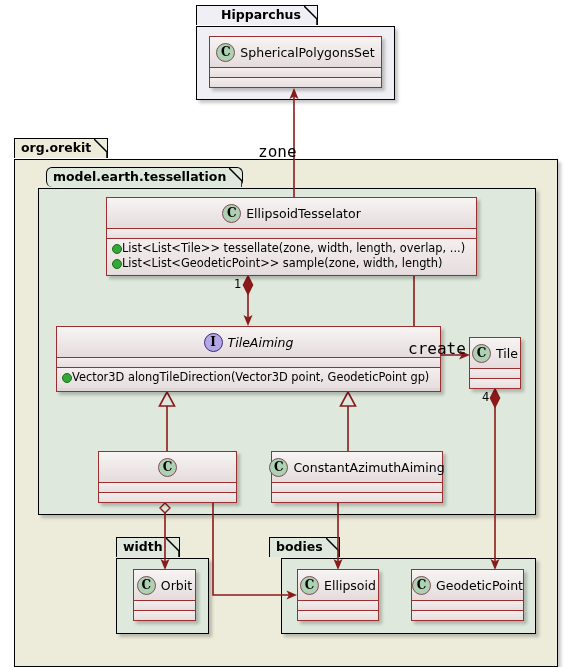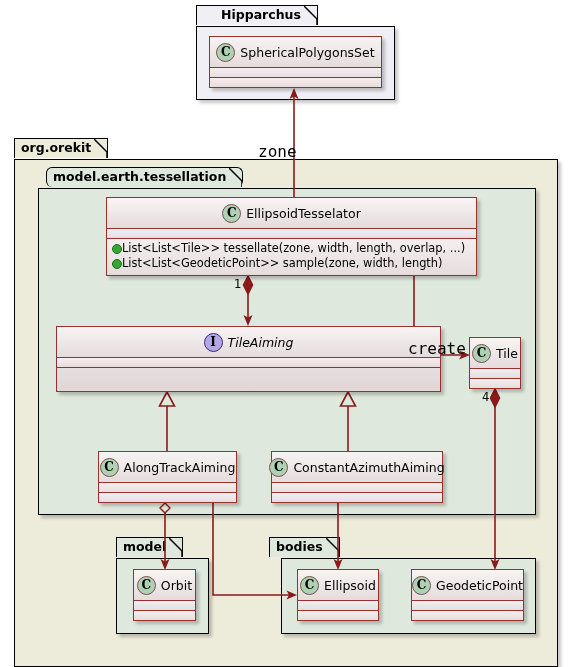--- a/index.html
+++ b/index.html
@@ -164,21 +164,21 @@
             <path d="M0 0 L13 13 L13 22 L0 22 Z" fill="#DEE8DC" stroke="none"></path>
             <path d="M0 0 L13 13 L13 22" fill="none" stroke="#000" stroke-width="1.5"></path>
           </svg>
       </span>
     </div>
     <div class="pkg-body" style="left:38px;top:188px;width:498px;height:327px;"></div>
   </div>
 
   <div class="pkg pkg-orbits">
     <div class="pkg-tab" style="left:116px;top:537px;">
-      <span>model</span>
+      <span>width</span>
       <span class="fold">
         <svg width="13" height="22" viewBox="0 0 13 22">
             <path d="M0 0 L13 13 L13 22 L0 22 Z" fill="#DEE8DC" stroke="none"></path>
             <path d="M0 0 L13 13 L13 22" fill="none" stroke="#000" stroke-width="1.5"></path>
           </svg>
       </span>
     </div>
     <div class="pkg-body" style="left:116px;top:558px;width:93px;height:76px;"></div>
   </div>
 
@@ -216,37 +216,42 @@
   </div>
 
   <div class="cls" style="left:56px;top:326px;width:385px;height:66px;">
     <div class="cls-head iface">
       <span class="stereo i">I</span>
       <span class="cname">TileAiming</span>
     </div>
     <div class="sep"></div>
     <div class="compart empty"></div>
     <div class="sep"></div>
+    <div class="compart members">
+      <div class="mrow">
+        <span class="vis"></span>
+        <span>Vector3D alongTileDirection(Vector3D point, GeodeticPoint gp)</span>
+      </div>
+    </div>
   </div>
 
   <div class="cls" style="left:469px;top:337px;width:52px;height:52px;">
     <div class="cls-head">
       <span class="stereo c">C</span>
       <span class="cname">Tile</span>
     </div>
     <div class="sep"></div>
     <div class="compart empty"></div>
     <div class="sep"></div>
     <div class="compart empty"></div>
   </div>
 
   <div class="cls" style="left:98px;top:451px;width:139px;height:52px;">
     <div class="cls-head">
       <span class="stereo c">C</span>
-      <span class="cname">AlongTrackAiming</span>
     </div>
     <div class="sep"></div>
     <div class="compart empty"></div>
     <div class="sep"></div>
     <div class="compart empty"></div>
   </div>
 
   <div class="cls" style="left:271px;top:451px;width:172px;height:52px;">
     <div class="cls-head">
       <span class="stereo c">C</span>

